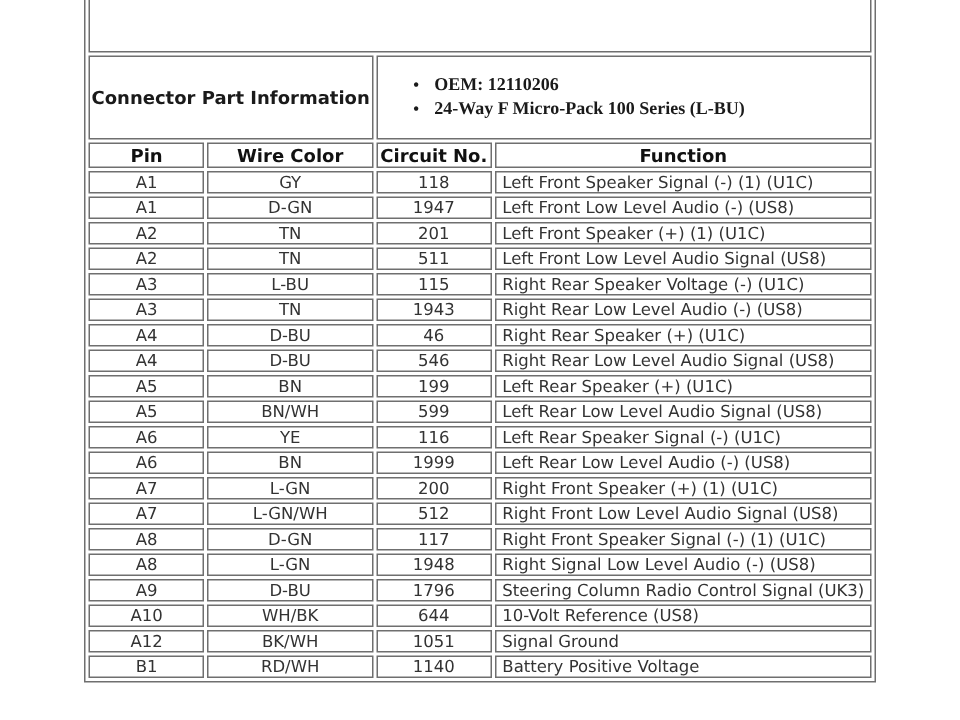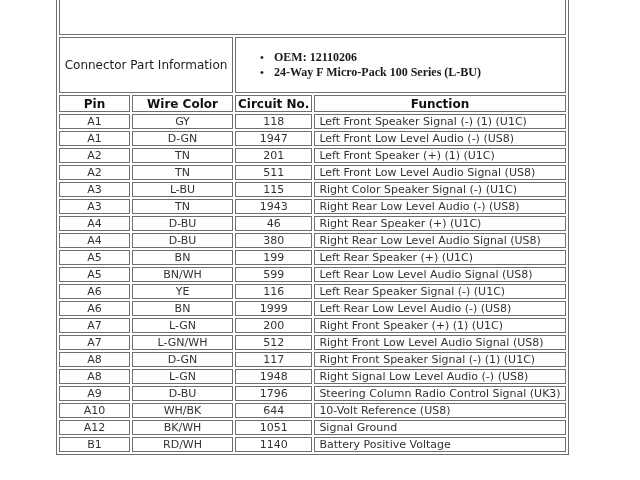--- a/index.html
+++ b/index.html
@@ -24,21 +24,21 @@
     border:1px solid #6f6f6f;
     box-sizing:border-box;
     background:#ffffff;
     overflow:hidden;
     white-space:nowrap;
     vertical-align:middle;
   }
   tr.r-top td{height:48px;}
   tr.r-info td{height:56px;}
   .c-info-label{
-    font-weight:normal;font-size:12px;text-align:center;color:#1a1a1a;margin-top:16px;
+    font-weight:bold;font-size:12px;text-align:center;color:#1a1a1a;margin-top:16px;
   }
   .c-info-bullets{
     padding:7px 4px 7px 24px;
     font-weight:bold;font-size:12px;color:#1a1a1a;font-family:Liberation Serif, serif;
   }
   .bullet-line{display:block;line-height:15px;}
   .bullet-line + .bullet-line{}
   .bullet{display:inline-block;width:14px;font-size:11px;}
   tr.r-head th{
     height:17px;font-weight:bold;font-size:12px;line-height:14px;
@@ -103,38 +103,38 @@
         <tr class="r-data">
           <td>A2</td>
           <td>TN</td>
           <td>511</td>
           <td class="fn">Left Front Low Level Audio Signal (US8)</td>
         </tr>
         <tr class="r-data">
           <td>A3</td>
           <td>L-BU</td>
           <td>115</td>
-          <td class="fn">Right Color Speaker Signal (-) (U1C)</td>
+          <td class="fn">Right Rear Speaker Voltage (-) (U1C)</td>
         </tr>
         <tr class="r-data">
           <td>A3</td>
           <td>TN</td>
           <td>1943</td>
           <td class="fn">Right Rear Low Level Audio (-) (US8)</td>
         </tr>
         <tr class="r-data">
           <td>A4</td>
           <td>D-BU</td>
           <td>46</td>
           <td class="fn">Right Rear Speaker (+) (U1C)</td>
         </tr>
         <tr class="r-data">
           <td>A4</td>
           <td>D-BU</td>
-          <td>380</td>
+          <td>546</td>
           <td class="fn">Right Rear Low Level Audio Signal (US8)</td>
         </tr>
         <tr class="r-data">
           <td>A5</td>
           <td>BN</td>
           <td>199</td>
           <td class="fn">Left Rear Speaker (+) (U1C)</td>
         </tr>
         <tr class="r-data">
           <td>A5</td>

